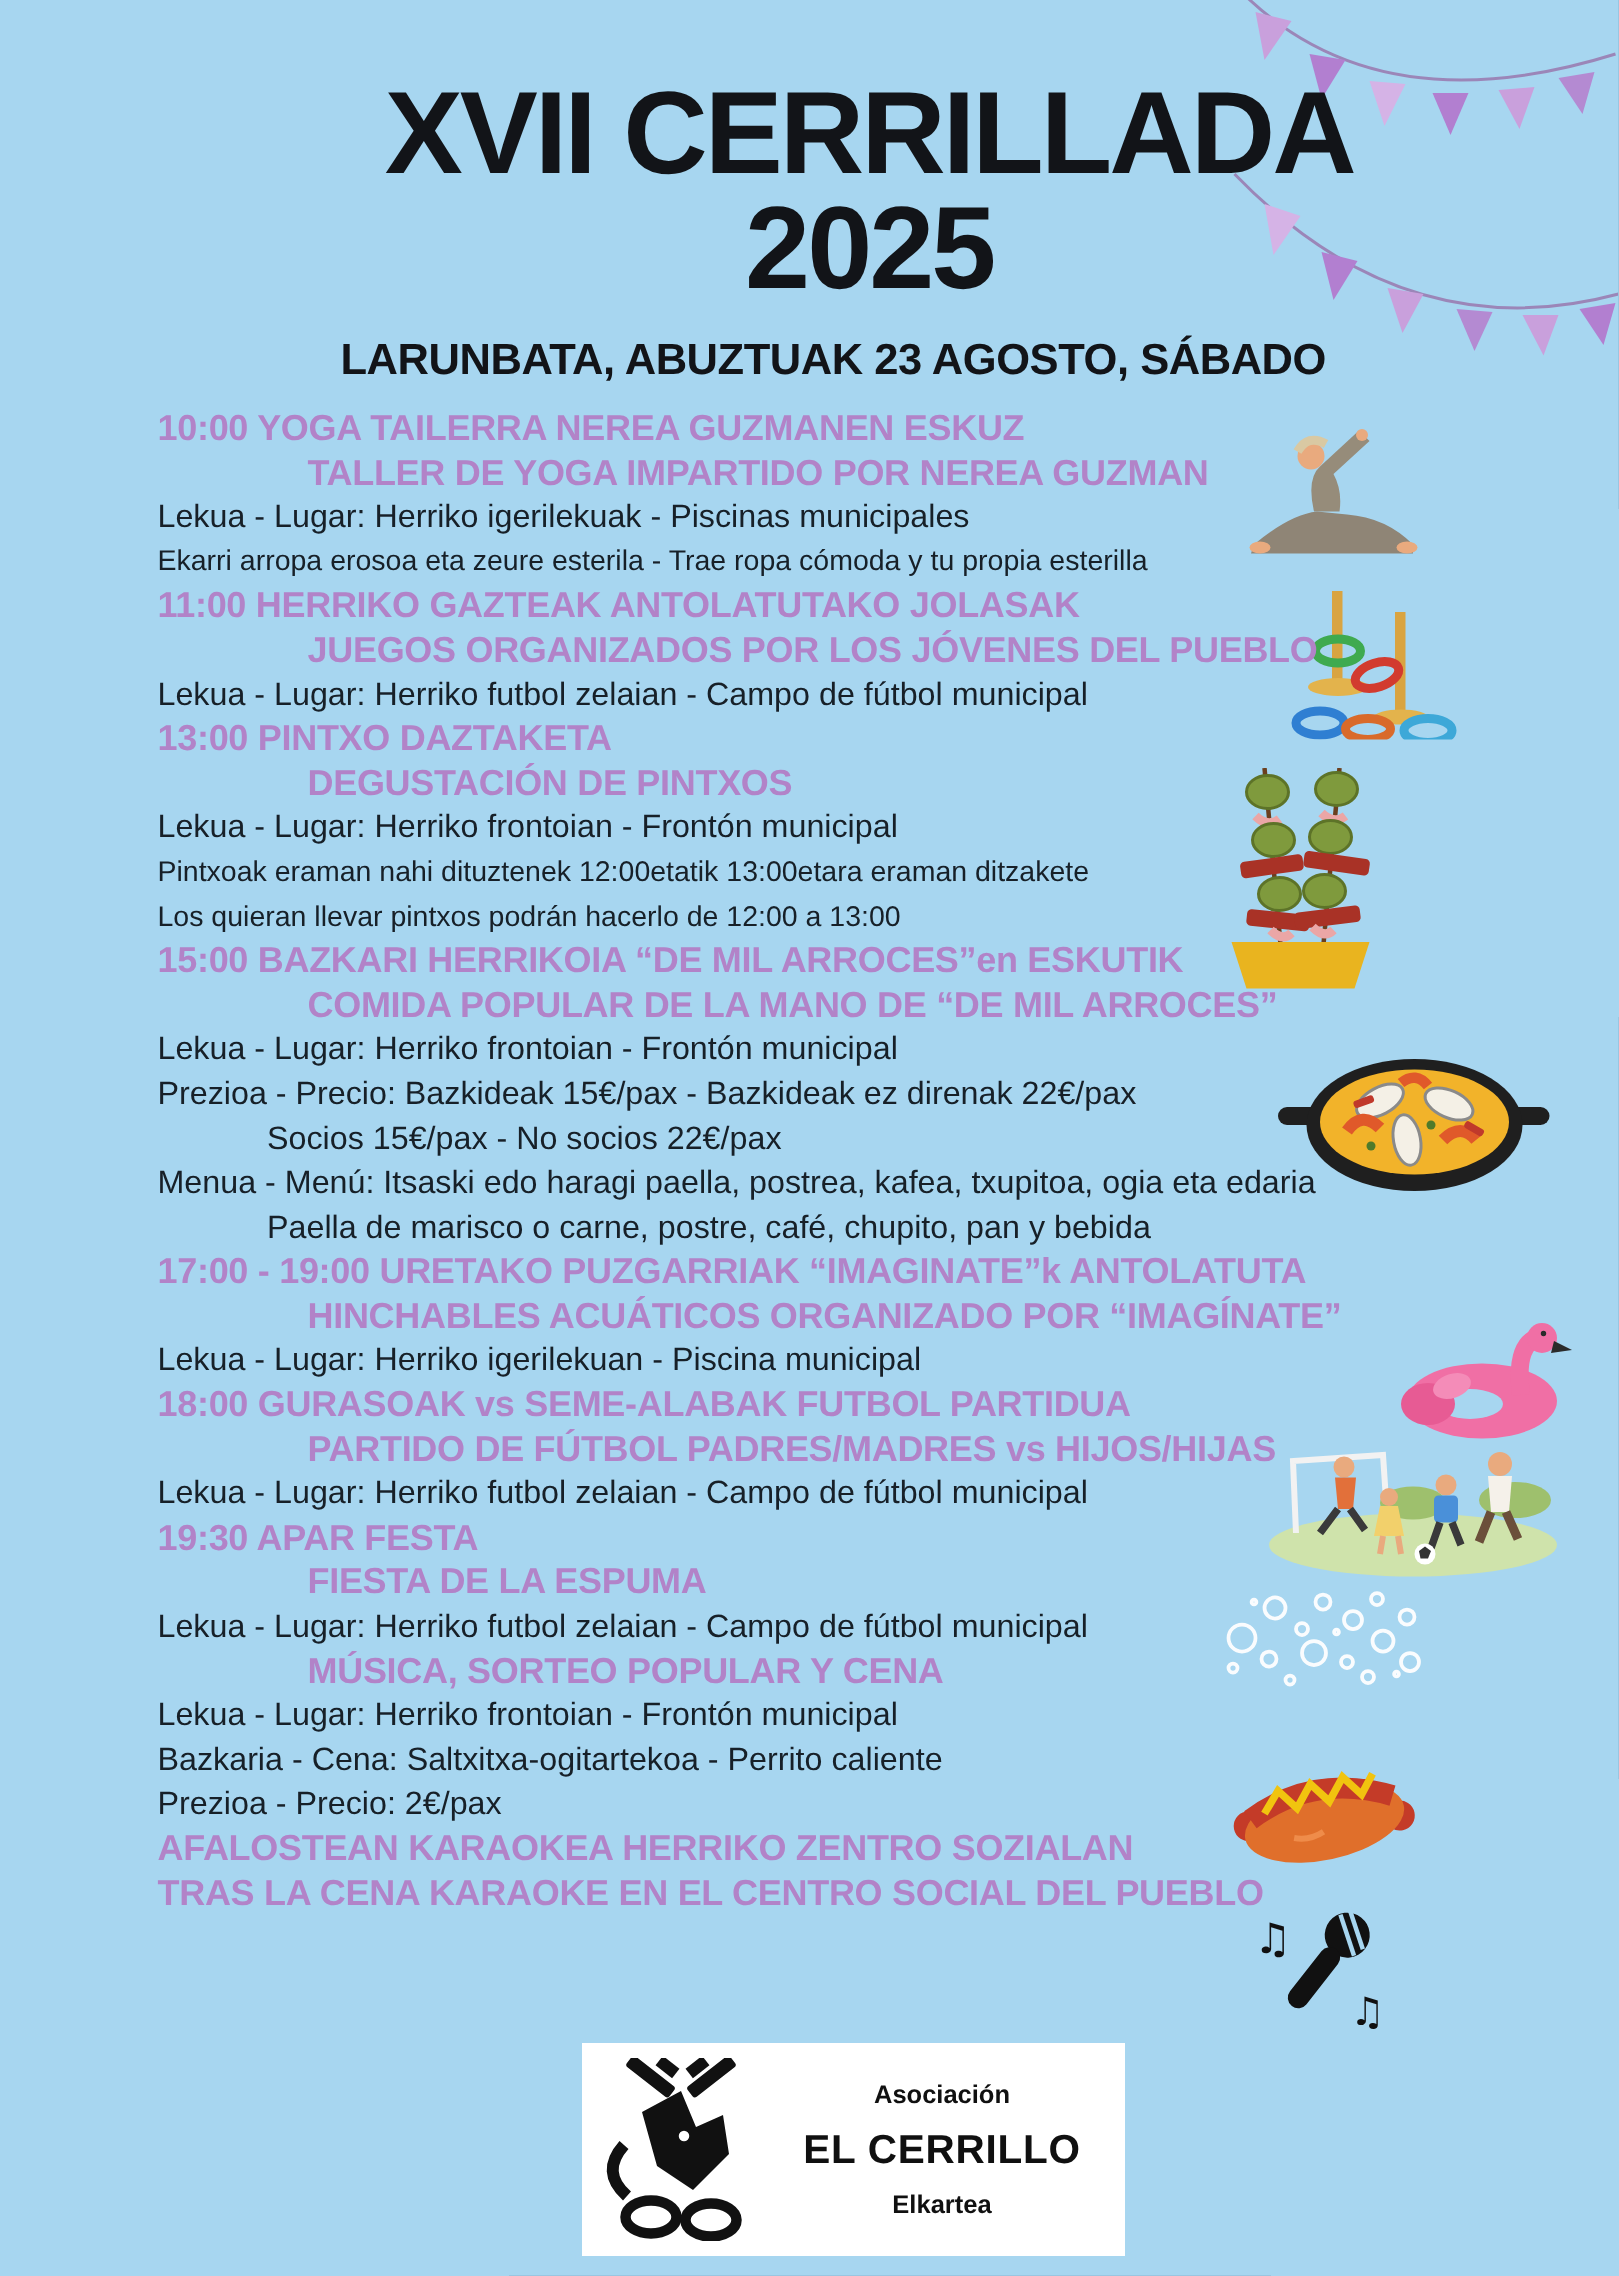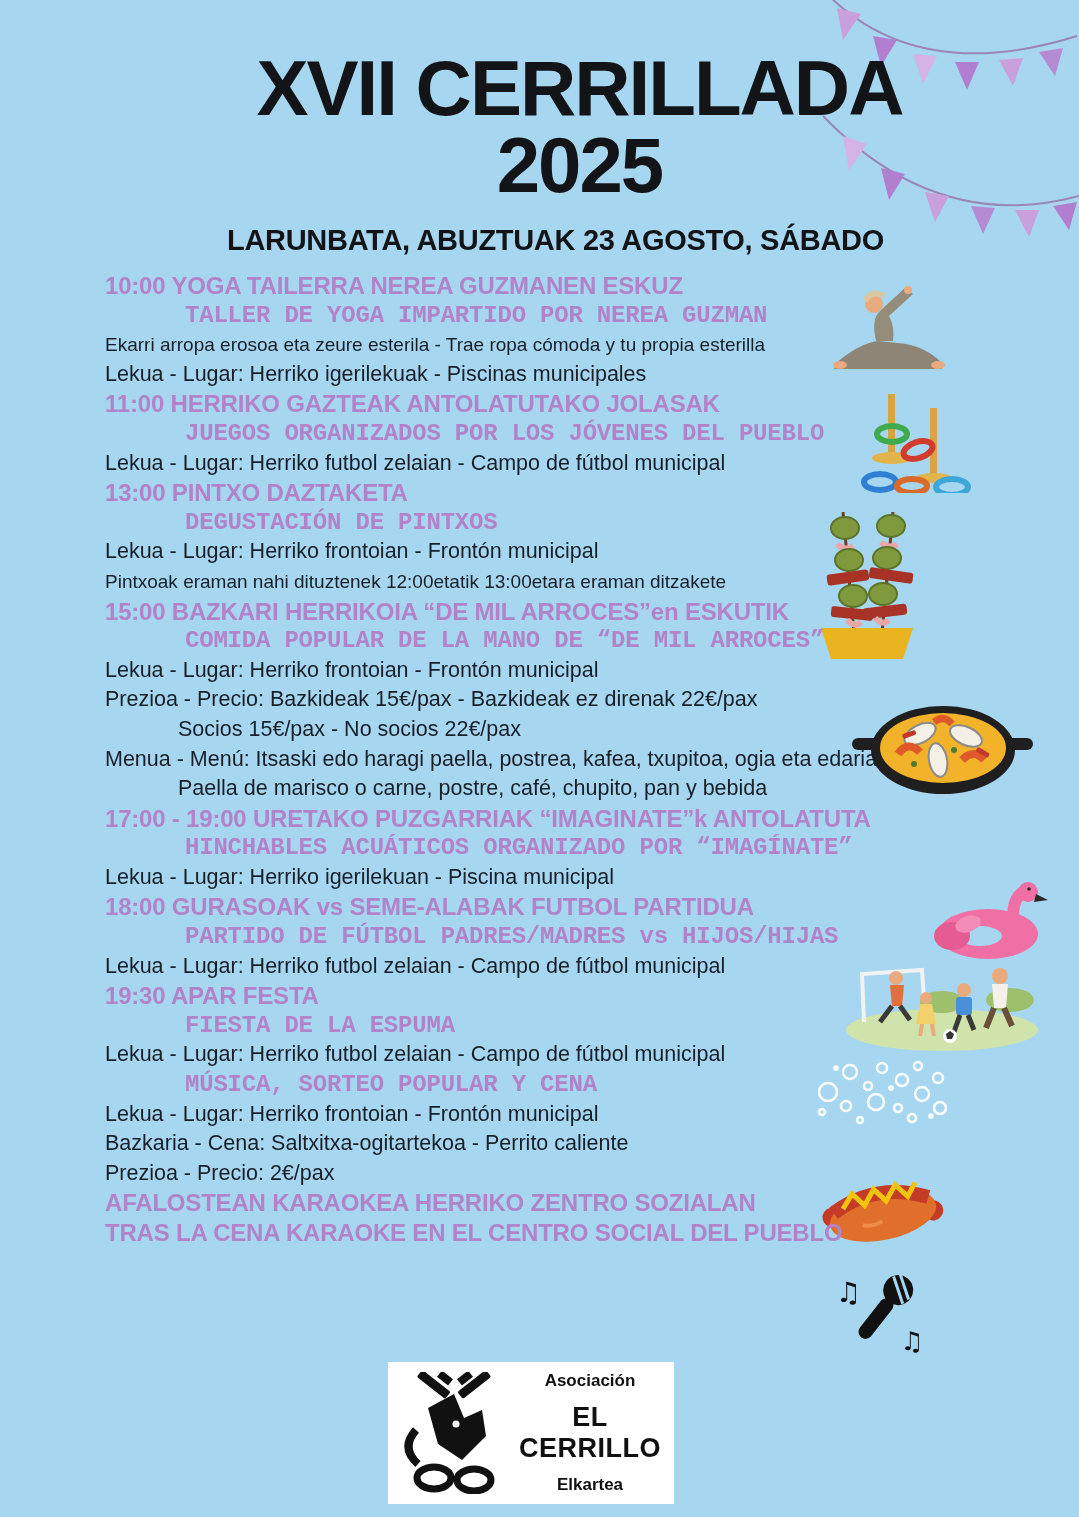--- a/index.html
+++ b/index.html
@@ -4,27 +4,27 @@
 <style>
   html,body{margin:0;padding:0;background:#8fb9d6;}
   .poster{position:relative;width:1079px;height:1517px;background:#a7d6f0;overflow:hidden;
           font-family:"Liberation Sans",sans-serif;color:#172028;}
   .title{position:absolute;top:50px;left:0;width:100%;text-align:center;font-weight:bold;
          color:#121418;font-size:78px;line-height:77px;letter-spacing:-2px;z-index:2;margin-left:40px;}
   .date{position:absolute;top:224px;left:16px;width:100%;text-align:center;font-weight:bold;
         font-size:29px;letter-spacing:-0.3px;color:#121418;z-index:2;}
   .events{position:absolute;left:105px;top:271px;width:900px;z-index:2;}
   .h{font-weight:bold;color:#b283c8;font-size:24px;line-height:29.6px;letter-spacing:-0.2px;white-space:nowrap;}
-  .h.es{margin-left:80px;font-family:Liberation Mono, monospace;}
+  .h.es{margin-left:100px;}
   .d{font-size:21.5px;line-height:29.6px;white-space:nowrap;color:#172028;}
   .d.small{font-size:19px;}
   .d.indent{margin-left:73px;}
   .icon{position:absolute;z-index:1;}
   .bunting{position:absolute;top:0;right:0;z-index:1;}
-  .logo{position:absolute;left:388px;top:1362px;width:286px;height:142px;background:#ffffff;
+  .logo{position:absolute;left:388px;top:1362px;width:362px;height:142px;background:#ffffff;
         display:flex;align-items:center;padding:0 10px;box-sizing:border-box;z-index:2;}
   .logo-text{flex:1;text-align:center;color:#101010;font-weight:bold;}
   .logo-l1{font-size:17px;}
   .logo-l2{font-size:27px;letter-spacing:0.5px;margin:11px 0;}
   .logo-l3{font-size:17px;}
 </style>
 </head>
 <body>
 
 <div class="poster">
@@ -50,35 +50,36 @@
     <div>XVII CERRILLADA</div>
     <div>2025</div>
   </div>
   <div class="date">LARUNBATA, ABUZTUAK 23 AGOSTO, SÁBADO</div>
 
   <div class="events">
 
     <div>
       <div class="h">10:00 YOGA TAILERRA NEREA GUZMANEN ESKUZ</div>
       <div class="h es">TALLER DE YOGA IMPARTIDO POR NEREA GUZMAN</div>
+      <div class="d">Lekua - Lugar: Herriko igerilekuak - Piscinas municipales</div>
       <div class="d small">Ekarri arropa erosoa eta zeure esterila - Trae ropa cómoda y tu propia esterilla</div>
-      <div class="d">Lekua - Lugar: Herriko igerilekuak - Piscinas municipales</div>
     </div>
 
     <div>
       <div class="h">11:00 HERRIKO GAZTEAK ANTOLATUTAKO JOLASAK</div>
       <div class="h es">JUEGOS ORGANIZADOS POR LOS JÓVENES DEL PUEBLO</div>
       <div class="d">Lekua - Lugar: Herriko futbol zelaian - Campo de fútbol municipal</div>
     </div>
 
     <div>
       <div class="h">13:00 PINTXO DAZTAKETA</div>
       <div class="h es">DEGUSTACIÓN DE PINTXOS</div>
       <div class="d">Lekua - Lugar: Herriko frontoian - Frontón municipal</div>
       <div class="d small">Pintxoak eraman nahi dituztenek 12:00etatik 13:00etara eraman ditzakete</div>
+      <div class="d small">Los quieran llevar pintxos podrán hacerlo de 12:00 a 13:00</div>
     </div>
 
     <div>
       <div class="h">15:00 BAZKARI HERRIKOIA “DE MIL ARROCES”en ESKUTIK</div>
       <div class="h es">COMIDA POPULAR DE LA MANO DE “DE MIL ARROCES”</div>
       <div class="d">Lekua - Lugar: Herriko frontoian - Frontón municipal</div>
       <div class="d">Prezioa - Precio: Bazkideak 15€/pax - Bazkideak ez direnak 22€/pax</div>
       <div class="d indent">Socios 15€/pax - No socios 22€/pax</div>
       <div class="d">Menua - Menú: Itsaski edo haragi paella, postrea, kafea, txupitoa, ogia eta edaria</div>
       <div class="d indent">Paella de marisco o carne, postre, café, chupito, pan y bebida</div>

